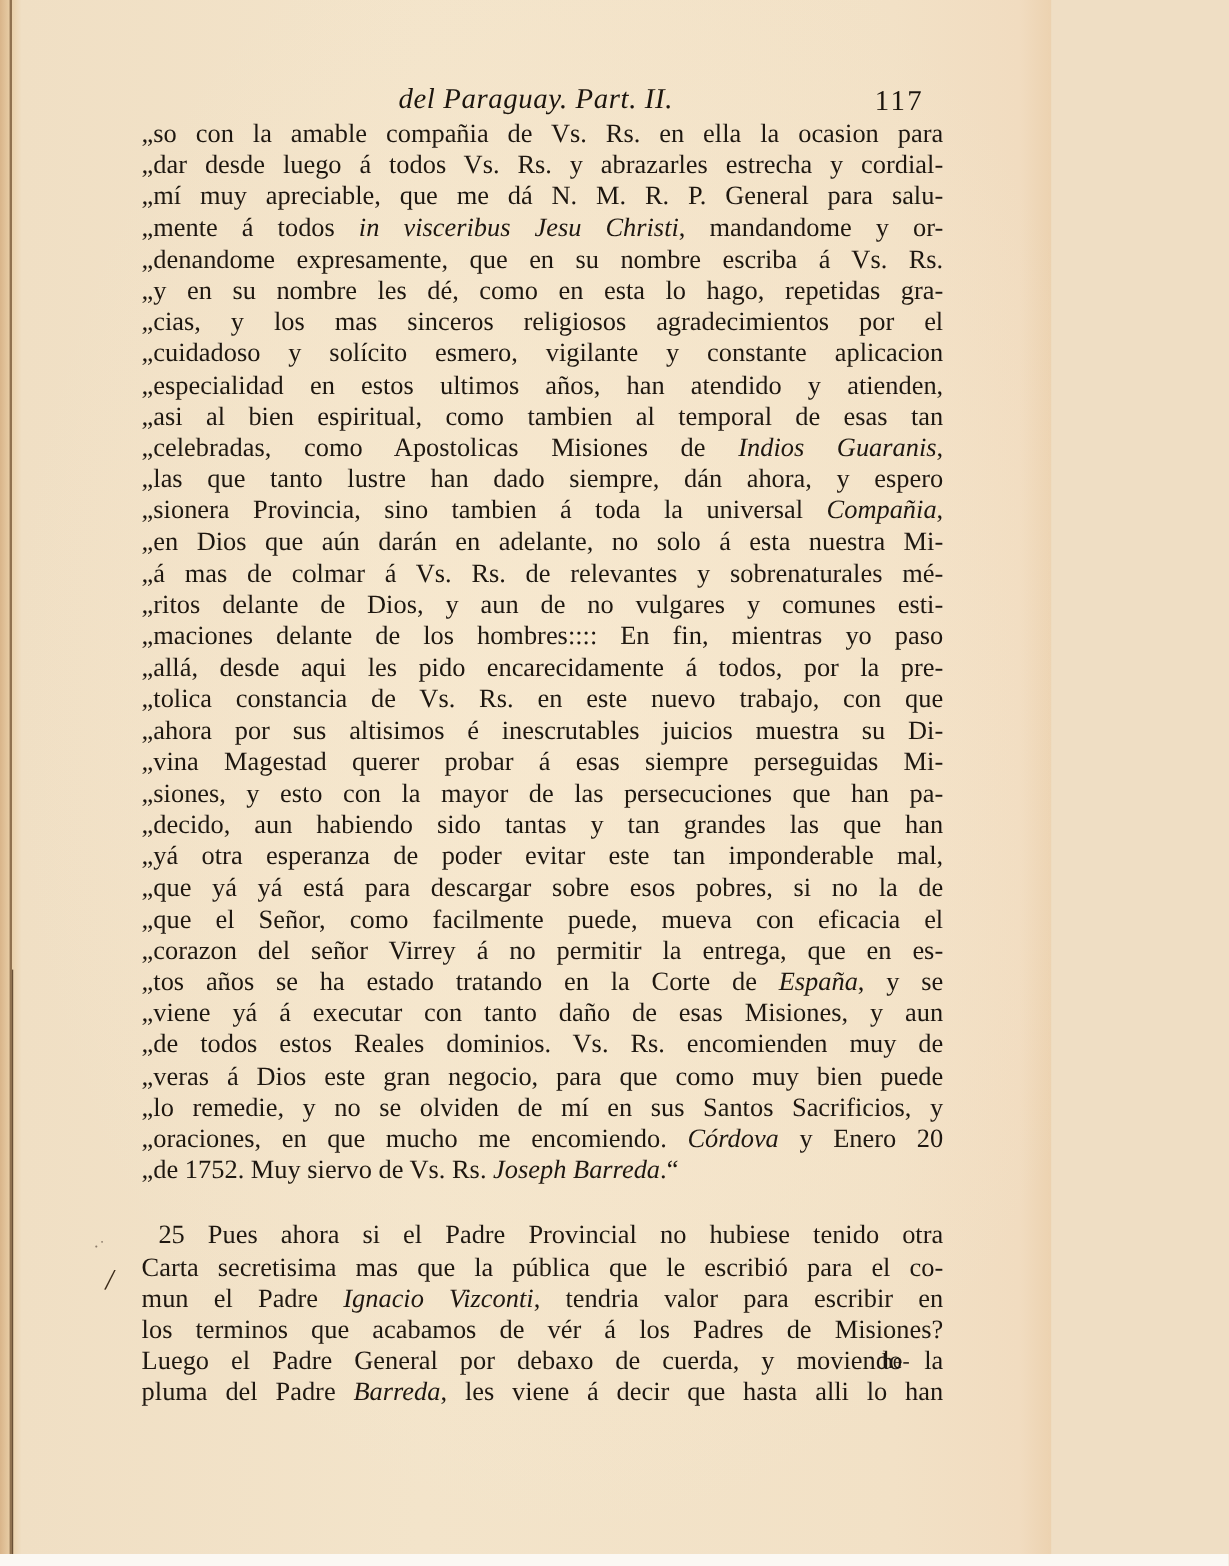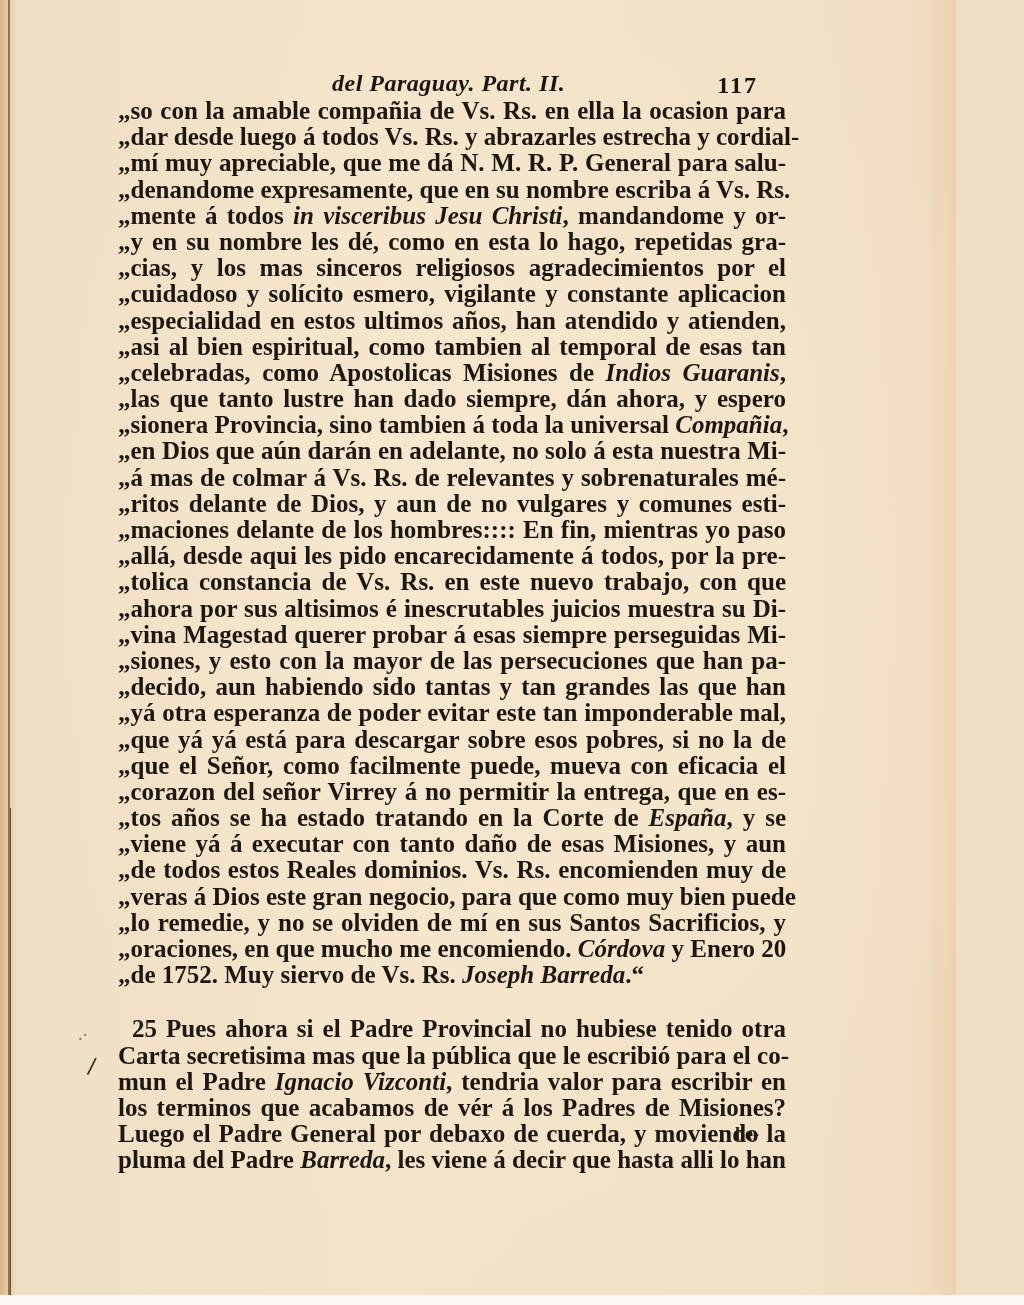--- a/index.html
+++ b/index.html
@@ -10,26 +10,25 @@
       width: 1024px;
       height: 1305px;
       position: relative;
       overflow: hidden;
       background: #efdec4;
       font-family: "Liberation Serif", "DejaVu Serif", serif;
     }
     .page {
       position: absolute;
       left: 0; top: 0;
-      width: 956px;
+      width: 876px;
       height: 1295px;
       background:
         radial-gradient(ellipse at 55% 45%, rgba(250,236,212,0.55) 0%, rgba(240,222,196,0.0) 70%),
         linear-gradient(90deg, #d9b58a 0px, #e9cfa8 9px, #f0dfc4 18px, #f3e4ca 40%, #f2e1c6 85%, #f1dcc0 97%, #ecd2b0 100%);
-      font-weight: bold;
     }
     .left-edge {
       position: absolute;
       left: 8px; top: 0;
       width: 2px; height: 1295px;
       background: #6a4a2a;
       opacity: 0.7;
     }
     .left-edge-lower {
       position: absolute;
@@ -55,33 +54,33 @@
     .running-title {
       position: absolute;
       left: 32px;
       top: 0;
       font-style: italic;
       font-size: 24px;
       letter-spacing: 0.5px;
     }
     .page-number {
       position: absolute;
-      right: 12px;
+      right: 0;
       top: 2px;
       font-size: 24px;
       letter-spacing: 2px;
       margin-left: 28px;
     }
     .text-block {
       position: absolute;
       left: 118px;
       top: 98px;
       width: 668px;
       color: #1e1710;
-      font-size: 25px;
+      font-size: 22px;
       line-height: 26.2px;
     }
     .line {
       display: block;
       white-space: nowrap;
       text-align: justify;
       text-align-last: justify;
       height: 26.2px;
       overflow: visible;
     }
@@ -129,22 +128,22 @@
 
   <div class="running-head">
     <span class="running-title">del Paraguay. Part. II.</span>
     <span class="page-number">117</span>
   </div>
 
   <div class="text-block" id="text-block">
       <span class="line"><span>„so con la amable compañia de Vs. Rs. en ella la ocasion para</span></span>
       <span class="line"><span>„dar desde luego á todos Vs. Rs. y abrazarles estrecha y cordial-</span></span>
       <span class="line"><span>„mí muy apreciable, que me dá N. M. R. P. General para salu-</span></span>
+      <span class="line"><span>„mente á todos </span><span class="it">in visceribus Jesu Christi</span><span>, mandandome y or-</span></span>
       <span class="line"><span>„denandome expresamente, que en su nombre escriba á Vs. Rs.</span></span>
-      <span class="line"><span>„mente á todos </span><span class="it">in visceribus Jesu Christi</span><span>, mandandome y or-</span></span>
       <span class="line"><span>„y en su nombre les dé, como en esta lo hago, repetidas gra-</span></span>
       <span class="line"><span>„cias, y los mas sinceros religiosos agradecimientos por el</span></span>
       <span class="line"><span>„cuidadoso y solícito esmero, vigilante y constante aplicacion</span></span>
       <span class="line"><span>„especialidad en estos ultimos años, han atendido y atienden,</span></span>
       <span class="line"><span>„asi al bien espiritual, como tambien al temporal de esas tan</span></span>
       <span class="line"><span>„celebradas, como Apostolicas Misiones de </span><span class="it">Indios Guaranis</span><span>,</span></span>
       <span class="line"><span>„las que tanto lustre han dado siempre, dán ahora, y espero</span></span>
       <span class="line"><span>„sionera Provincia, sino tambien á toda la universal </span><span class="it">Compañia</span><span>,</span></span>
       <span class="line"><span>„en Dios que aún darán en adelante, no solo á esta nuestra Mi-</span></span>
       <span class="line"><span>„á mas de colmar á Vs. Rs. de relevantes y sobrenaturales mé-</span></span>

